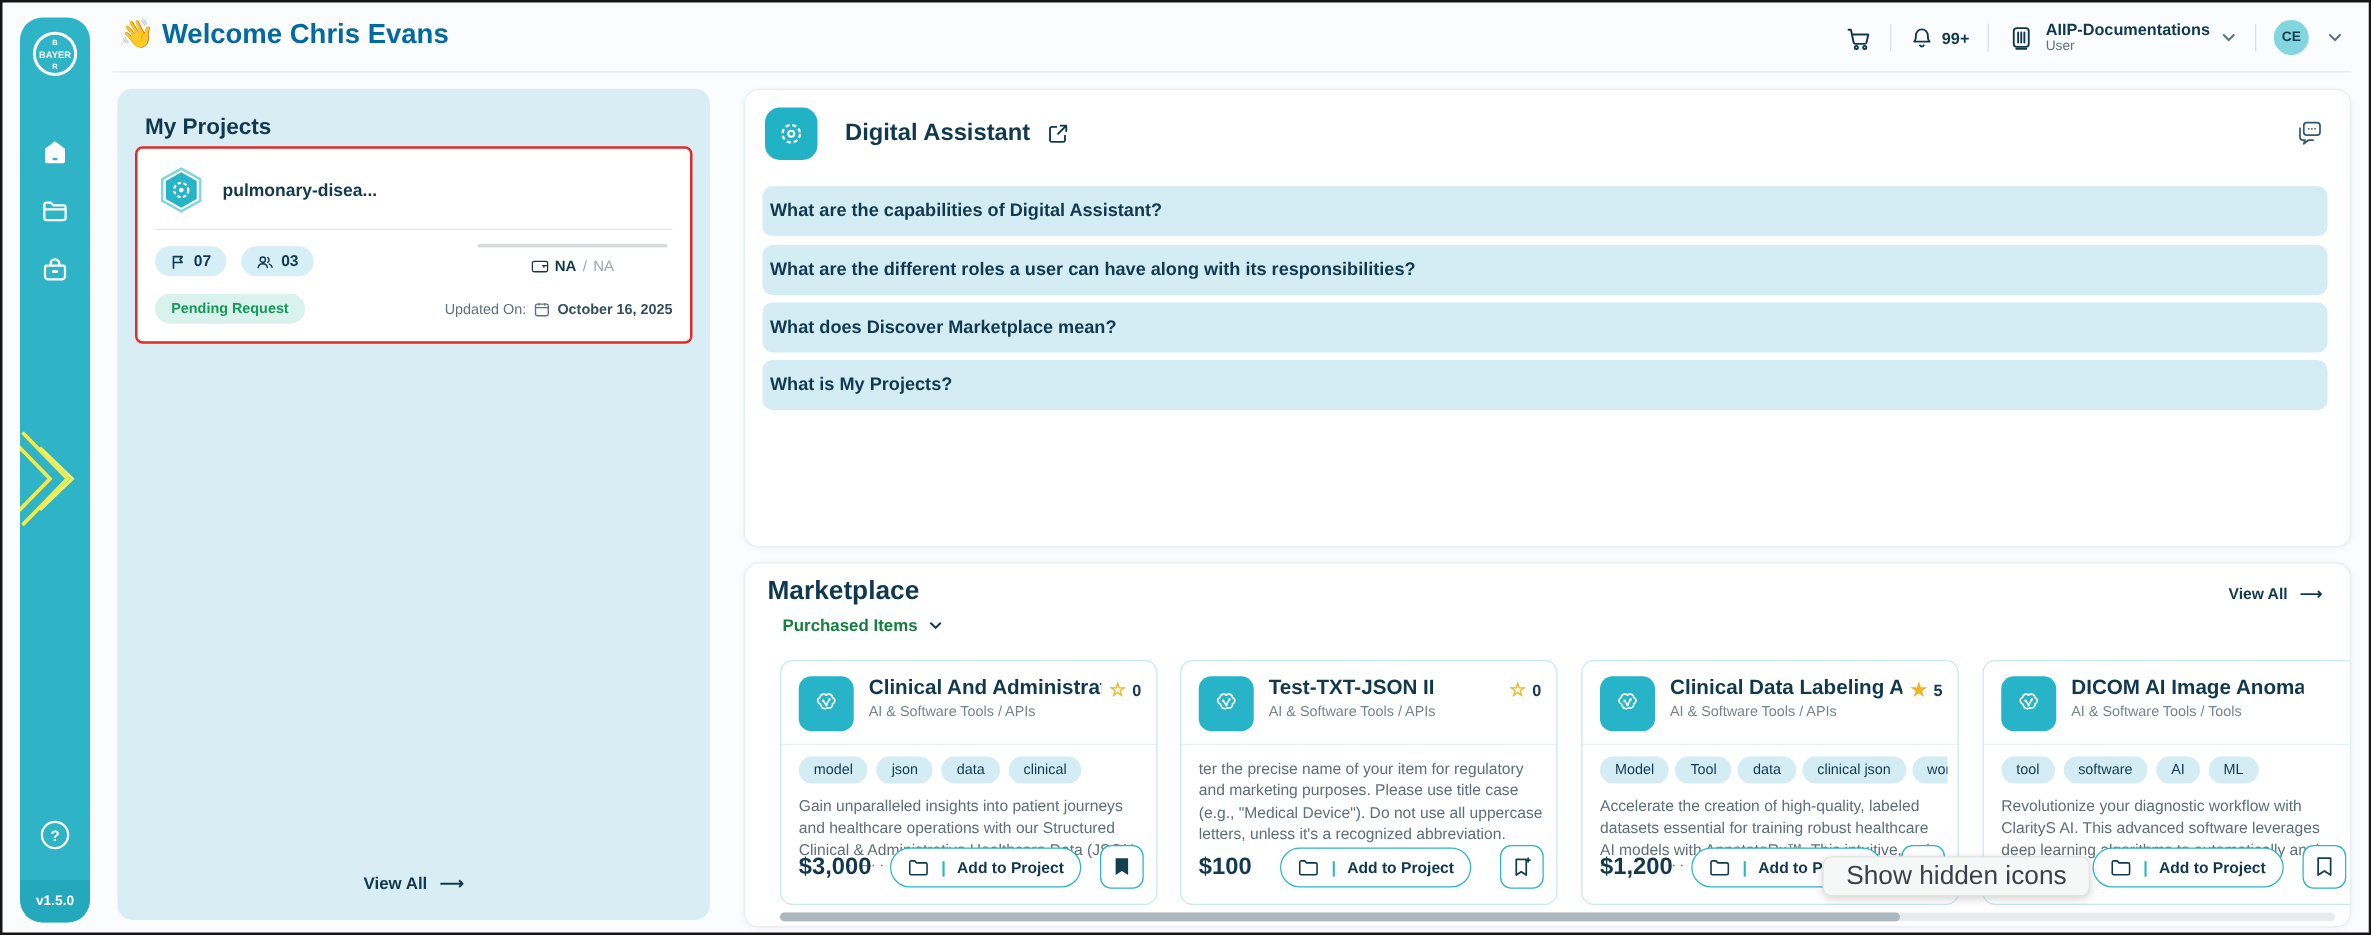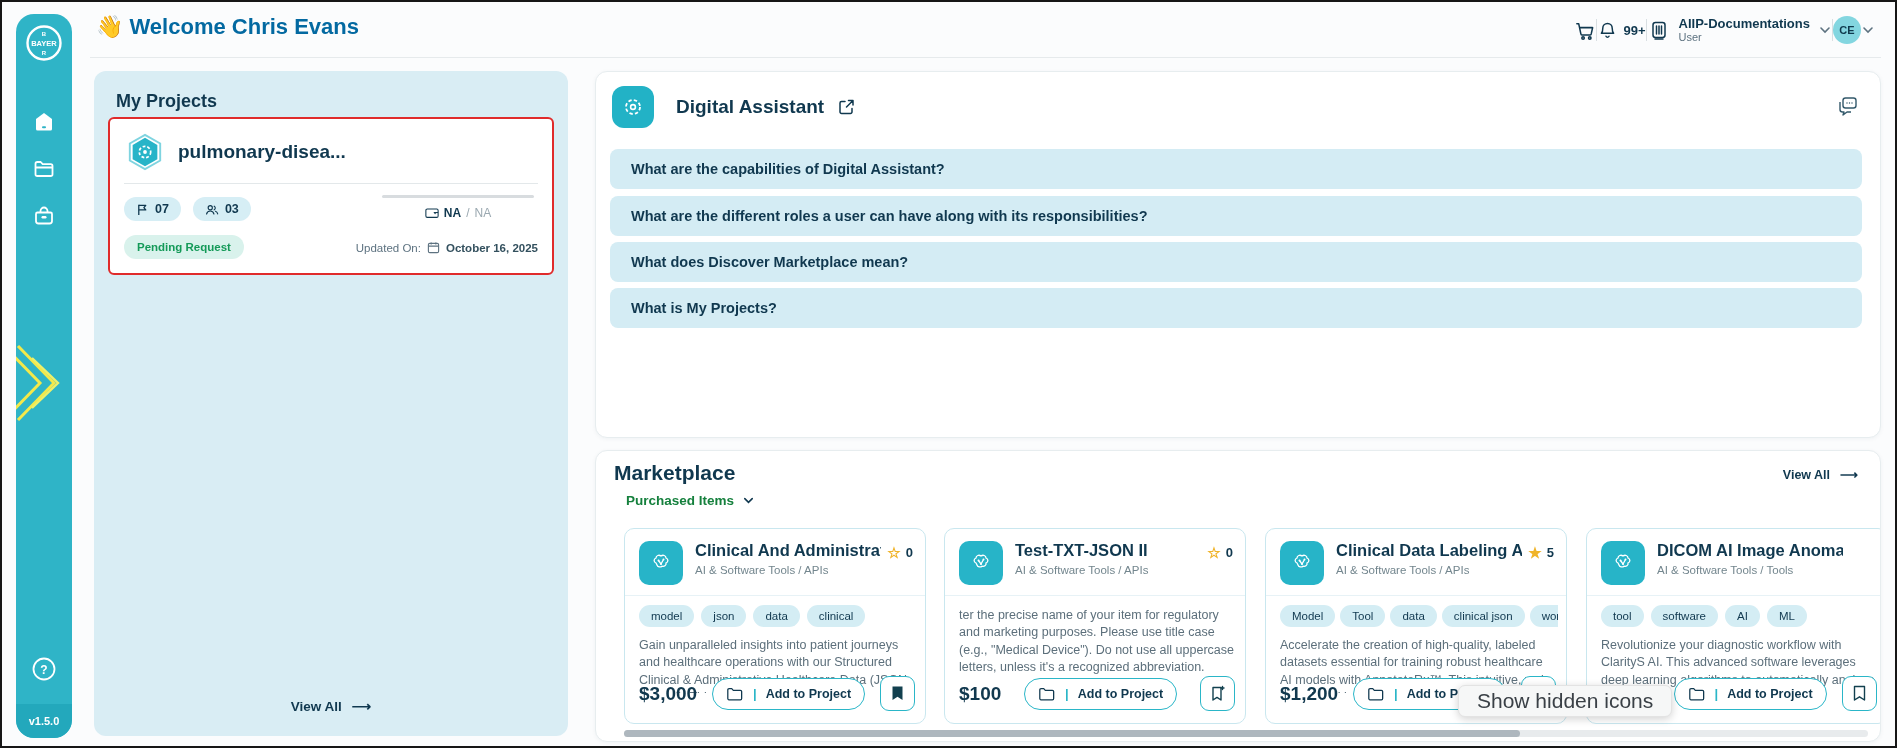--- a/index.html
+++ b/index.html
@@ -10,59 +10,59 @@
   #sidebar { position:absolute; left:14px; top:12px; width:56px; height:724px; background:#2fb4c7; border-radius:18px; overflow:hidden; }
   .sb-logo { position:absolute; top:10px; left:50%; transform:translateX(-50%); }
   .sb-icon { position:absolute; left:50%; transform:translateX(-50%); cursor:pointer; }
   .sb-chevrons { position:absolute; left:-14px; top:314px; }
   .sb-help { position:absolute; left:50%; transform:translateX(-50%); bottom:52px; }
   .sb-version { position:absolute; left:0; bottom:0; width:100%; height:34px; background:#23a8bc; color:#fff; font-size:11px; font-weight:bold; display:flex; align-items:center; justify-content:center; border-radius:0 0 18px 18px; }
 
   
   #hdr-title { position:absolute; left:94px; top:12px; font-size:22px; font-weight:bold; color:#0369a1; }
   #hdr-rule { position:absolute; left:88px; top:55px; right:14px; height:1px; background:#e6eaec; }
-  #hdr-right { position:absolute; right:20px; top:8px; height:40px; display:flex; align-items:center; }
+  #hdr-right { position:absolute; right:20px; top:8px; height:40px; display:flex; align-items:center; gap:14px; }
   .hdr-div { width:1px; height:22px; background:#d9dfe2; }
   .hdr-bell-wrap { display:flex; align-items:center; gap:5px; cursor:pointer; }
   .hdr-count { font-size:13px; font-weight:bold; color:#10384f; }
   .hdr-org { display:flex; align-items:center; gap:8px; cursor:pointer; }
   .hdr-org-name { font-size:13px; font-weight:bold; color:#10384f; line-height:1.15; }
   .hdr-org-role { font-size:11px; color:#5d7280; }
   .avatar { width:28px; height:28px; border-radius:50%; background:#83d6e0; color:#0e3a4d; font-size:11px; font-weight:bold; display:flex; align-items:center; justify-content:center; cursor:pointer; }
 
   
   .panel-white { position:absolute; background:#fff; border:1px solid #e7edef; border-radius:12px; box-shadow:0 1px 4px rgba(16,56,79,.05); }
   #my-projects { position:absolute; left:92px; top:69px; width:474px; height:665px; background:#d9edf4; border-radius:12px; }
   #my-projects h2 { position:absolute; left:22px; top:20px; font-size:18px; color:#10384f; }
   .view-all { display:flex; align-items:center; gap:10px; font-size:13.5px; font-weight:bold; color:#10384f; cursor:pointer; }
   #mp-viewall { position:absolute; left:50%; transform:translateX(-50%); bottom:22px; }
 
   
   #proj-card { position:absolute; left:14px; top:46px; width:446px; height:158px; background:#fff; border:2px solid #e02b2b; border-radius:6px; }
   .proj-head { position:absolute; left:16px; top:14px; display:flex; align-items:center; gap:14px; }
-  .proj-name { font-size:19px; font-weight:bold; color:#10384f; }
+  .proj-name { font-size:14px; font-weight:bold; color:#10384f; }
   .proj-rule { position:absolute; left:14px; right:14px; top:64px; height:1px; background:#e3e8ea; }
   .proj-pills { position:absolute; left:14px; top:78px; display:flex; gap:12px; }
   .pill { display:flex; align-items:center; gap:6px; background:#d6eef5; border-radius:14px; padding:5px 12px; font-size:12.5px; font-weight:bold; color:#10384f; }
   .quota { position:absolute; right:18px; top:76px; width:152px; }
   .quota-track { height:3px; background:#d8dcdf; border-radius:2px; }
   .quota-label { margin-top:8px; display:flex; align-items:center; justify-content:center; gap:5px; font-size:12px; }
   .quota-used { font-weight:bold; color:#10384f; }
   .quota-total { color:#9aa8b0; }
   .status-pill { position:absolute; left:14px; top:116px; background:#d9f2ec; color:#149a58; font-size:11.5px; font-weight:bold; border-radius:13px; padding:6px 13px; }
   .updated { position:absolute; right:14px; top:122px; display:flex; align-items:center; gap:6px; font-size:11.5px; color:#5d7280; }
   .updated b { color:#33505e; font-weight:bold; }
 
   
   #assistant { left:593px; top:69px; width:1286px; height:367px; }
   .asst-head { position:absolute; left:16px; top:14px; display:flex; align-items:center; gap:22px; }
   .sq-icon { width:42px; height:42px; background:#22b2c6; border-radius:12px; display:flex; align-items:center; justify-content:center; }
   .asst-title { font-size:19px; font-weight:bold; color:#10384f; display:flex; align-items:center; gap:14px; }
   .asst-copy { position:absolute; right:20px; top:22px; cursor:pointer; }
-  .qrow { position:absolute; left:14px; width:1252px; height:40px; background:#d4ecf4; border-radius:8px; display:flex; align-items:center; padding-left:21px; font-size:14.5px; font-weight:bold; color:#10384f; cursor:pointer; }
+  .qrow { position:absolute; left:14px; width:1252px; height:40px; background:#d4ecf4; border-radius:8px; display:flex; align-items:center; padding-left:6px; font-size:14.5px; font-weight:bold; color:#10384f; cursor:pointer; }
   .chat-input { position:absolute; left:14px; top:307px; width:1258px; height:41px; border:1.5px solid #a6d6e2; border-radius:21px; background:#fff; display:flex; align-items:center; }
   .chat-input input { flex:1; border:none; outline:none; background:transparent; padding:0 22px; font-size:13.5px; color:#334; font-family:"Liberation Sans", sans-serif; }
   .chat-input input::placeholder { color:#5d7382; opacity:1; }
   .send-btn { margin-right:16px; cursor:pointer; display:flex; }
 
   
   #marketplace { left:593px; top:448px; width:1286px; height:292px; overflow:hidden; }
   .mkt-title { position:absolute; left:18px; top:10px; font-size:21px; font-weight:bold; color:#10384f; }
   .mkt-filter { position:absolute; left:18px; top:42px; display:flex; align-items:center; gap:8px; font-size:13.5px; font-weight:bold; color:#15803d; cursor:pointer;margin-left:12px; }
   #mkt-viewall { position:absolute; right:22px; top:16px; font-size:12.5px; }

